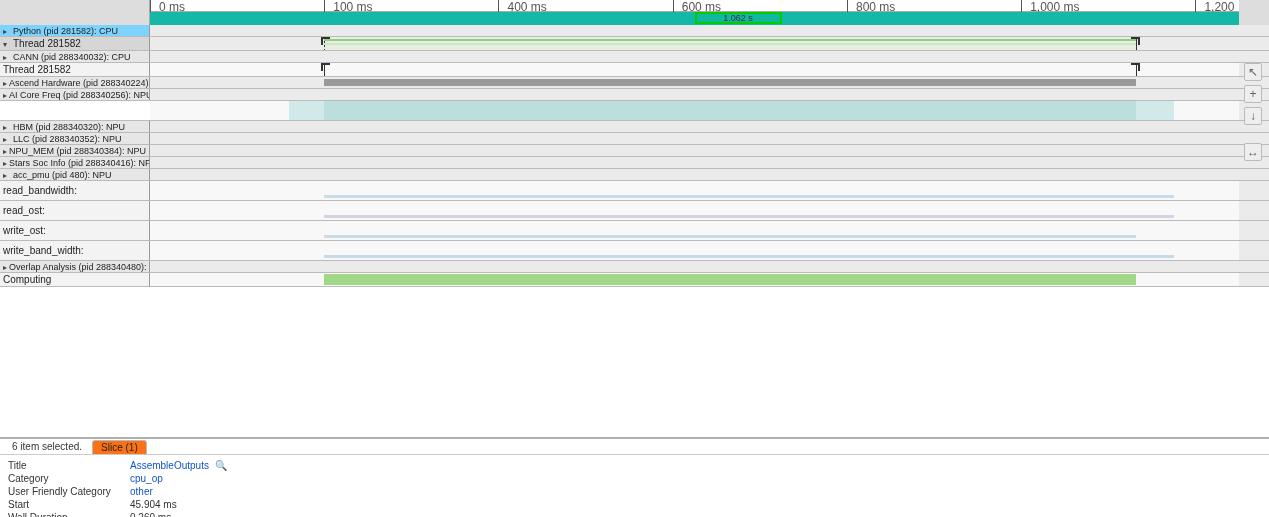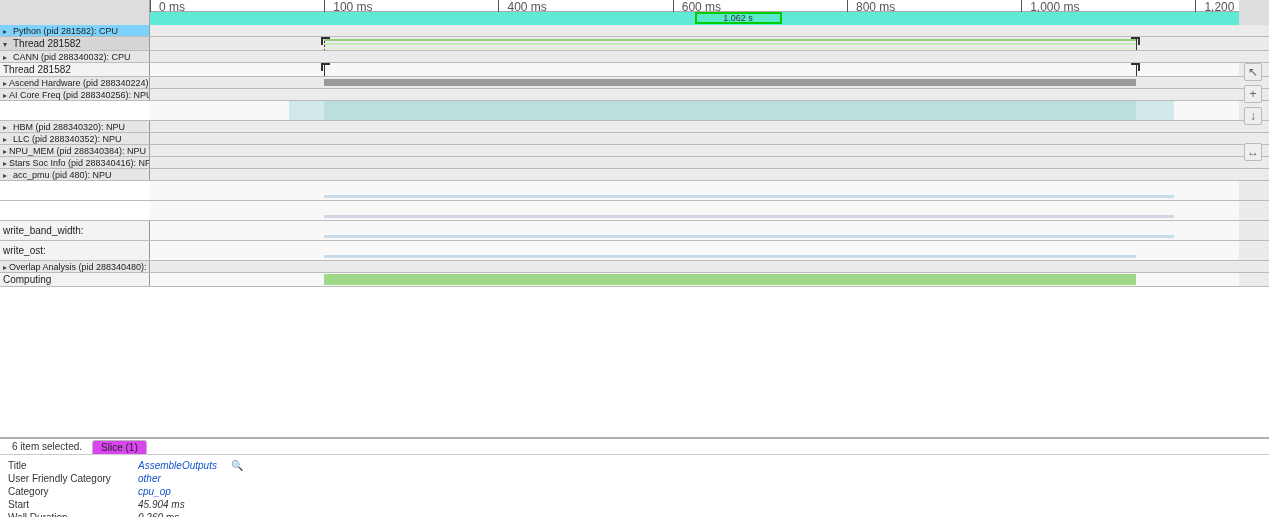--- a/index.html
+++ b/index.html
@@ -2,21 +2,21 @@
 <html><head>
 <meta charset="utf-8">
 <style>
   * { margin: 0; padding: 0; box-sizing: border-box; }
   body { font-family: Arial, sans-serif; font-size: 10px; background: #fff; width: 1269px; height: 517px; overflow: hidden; position: relative; color: #222; }
 
   .timeline-header { position: absolute; top: 0; left: 0; right: 0; height: 25px; border-bottom: 1px solid #aaa; }
   .timeline-header-left { position: absolute; top: 0; left: 0; width: 150px; height: 25px; background: #ddd; border-right: 1px solid #aaa; }
   .timeline-header-ruler { position: absolute; top: 0; left: 150px; right: 30px; height: 12px; background: #fff; border-bottom: 1px solid #aaa; }
   .timeline-header-ruler .tick { position: absolute; top: 0; height: 12px; border-left: 1px solid #555; font-size: 12px; color: #555; padding-left: 8px; }
-  .timeline-header-minimap { position: absolute; top: 12px; left: 150px; right: 30px; height: 13px; background: #5eead4; text-decoration: underline; }
+  .timeline-header-minimap { position: absolute; top: 12px; left: 150px; right: 30px; height: 13px; background: #14b8a6; text-decoration: underline; }
   .timeline-header-minimap .viewport { position: absolute; top: 0; height: 12px; border: 2px solid #0c0; background: rgba(0,200,0,0.05); display:flex; align-items:center; justify-content:center; font-size:9px; color:#333; }
   .toolbar-right { position: absolute; top: 0; right: 0; width: 30px; height: 25px; background: #ddd; }
 
   .tracks-area { position: absolute; top: 25px; left: 0; right: 0; bottom: 0; }
 
   .row { position: relative; border-bottom: 1px solid #bbb; }
   .row .rowlabel { position: absolute; left: 0; top: 0; width: 150px; height: 100%; padding: 1px 3px; font-size: 9px; color: #222; border-right: 1px solid #999; display:flex; align-items:center; white-space:nowrap; overflow:hidden; }
   .row .rowcontent { position: absolute; left: 150px; right: 30px; top: 0; height: 100%; }
   .row .rowright { position: absolute; right:0; top:0; width:30px; height:100%; background:#ebebeb; }
 
@@ -69,25 +69,25 @@
   .marker-line.end::before   { content:""; position:absolute; top:0; right:-3px; width:7px; height:6px; border-top:2px solid #333; border-right:2px solid #333; }
 
   
   .tool-col { position:absolute; right:5px; top:63px; width:20px; }
   .tool-btn { width:18px; height:18px; border:1px solid #bbb; background:#eee; margin-bottom:4px; display:flex; align-items:center; justify-content:center; font-size:12px; color:#666; border-radius:2px; }
 
   
   .bottom-panel { position:absolute; left:0; right:0; bottom:0; height:80px; background:#fff; border-top:2px solid #b0b0b0; }
   .bottom-tabs { height:16px; border-bottom:1px solid #ccc; display:flex; align-items:flex-end; padding-left:8px; gap:6px; font-size:10px; }
   .bottom-tabs .status { padding:2px 4px; color:#333;}
-  .bottom-tabs .tab { border:1px solid #bbb; border-bottom:none; background:#d946ef; padding:1px 8px; border-radius:3px 3px 0 0; }
+  .bottom-tabs .tab { border:1px solid #bbb; border-bottom:none; background:#f97316; padding:1px 8px; border-radius:3px 3px 0 0; }
   .kvtable { padding:4px 8px; font-size:10px; }
-  .kvtable .kvrow { display:flex; gap:10px; line-height:13px;}
+  .kvtable .kvrow { display:flex; gap:2px; line-height:13px;}
   .kvtable .kvrow .k { width:120px; color:#333;}
-  .kvtable .kvrow .v { color:#1154cc;font-style:italic;}
+  .kvtable .kvrow .v { color:#1154cc;}
   .kvtable .kvrow .v.plain { color:#333;}
   .mag { color:#888; font-size:10px; margin-left:4px;}
 </style>
 </head>
 <body>
 
 <div class="timeline-header">
   <div class="timeline-header-left"></div>
   <div class="timeline-header-ruler">
     <div class="tick" style="left:0%">0 ms</div>
@@ -216,52 +216,58 @@
   <div class="row subhdr">
     <div class="rowlabel">
         <span class="expander"></span>
         <span>acc_pmu (pid 480): NPU</span>
       </div>
     <div class="rowcontent"></div>
       <div class="rowright"></div>
   </div>
 
   <div class="row data2">
+    <div class="rowlabel">
+        <span>read_bandwidth:</span>
+      </div>
     <div class="rowcontent">
       <div class="bar ltblue thin" style="left:16%; right:9.5%; top:14px; bottom:2px;"></div>
       <div class="bar ltblue thin" style="left:90.5%; right:6%; top:14px; bottom:2px;"></div>
     </div>
       <div class="rowright"></div>
   </div>
 
   <div class="row data2">
+    <div class="rowlabel">
+        <span>read_ost:</span>
+      </div>
     <div class="rowcontent">
       <div class="bar ltpurple thin" style="left:16%; right:9.5%; top:14px; bottom:2px;"></div>
       <div class="bar ltpurple thin" style="left:90.5%; right:6%; top:14px; bottom:2px;"></div>
     </div>
       <div class="rowright"></div>
   </div>
 
   <div class="row data2">
     <div class="rowlabel">
+        <span>write_ost:</span>
+      </div>
+    <div class="rowcontent">
+      <div class="bar ltblue thin" style="left:16%; right:9.5%; top:14px; bottom:2px;"></div>
+    </div>
+      <div class="rowright"></div>
+  </div>
+
+  <div class="row data2">
+    <div class="rowlabel">
         <span>write_band_width:</span>
       </div>
     <div class="rowcontent">
       <div class="bar ltblue thin" style="left:16%; right:9.5%; top:14px; bottom:2px;"></div>
       <div class="bar ltblue thin" style="left:90.5%; right:6%; top:14px; bottom:2px;"></div>
-    </div>
-      <div class="rowright"></div>
-  </div>
-
-  <div class="row data2">
-    <div class="rowlabel">
-        <span>write_ost:</span>
-      </div>
-    <div class="rowcontent">
-      <div class="bar ltblue thin" style="left:16%; right:9.5%; top:14px; bottom:2px;"></div>
     </div>
       <div class="rowright"></div>
   </div>
 
   <div class="row subhdr">
     <div class="rowlabel">
         <span class="expander"></span>
         <span>Overlap Analysis (pid 288340480): NPU</span>
       </div>
     <div class="rowcontent"></div>
@@ -301,28 +307,28 @@
     <div class="status">6 item selected.</div>
     <div class="tab">Slice (1)</div>
   </div>
   <div class="kvtable">
     <div class="kvrow">
         <div class="k">Title</div>
         <div class="v">AssembleOutputs</div>
         <span class="mag">🔍</span>
       </div>
     <div class="kvrow">
+        <div class="k">Category</div>
+        <div class="v">cpu_op</div>
+      </div>
+    <div class="kvrow">
         <div class="k">User Friendly Category</div>
         <div class="v">other</div>
       </div>
     <div class="kvrow">
-        <div class="k">Category</div>
-        <div class="v">cpu_op</div>
-      </div>
-    <div class="kvrow">
         <div class="k">Start</div>
         <div class="v plain">45.904 ms</div>
       </div>
     <div class="kvrow">
         <div class="k">Wall Duration</div>
         <div class="v plain">0.260 ms</div>
       </div>
   </div>
 
 </div>

